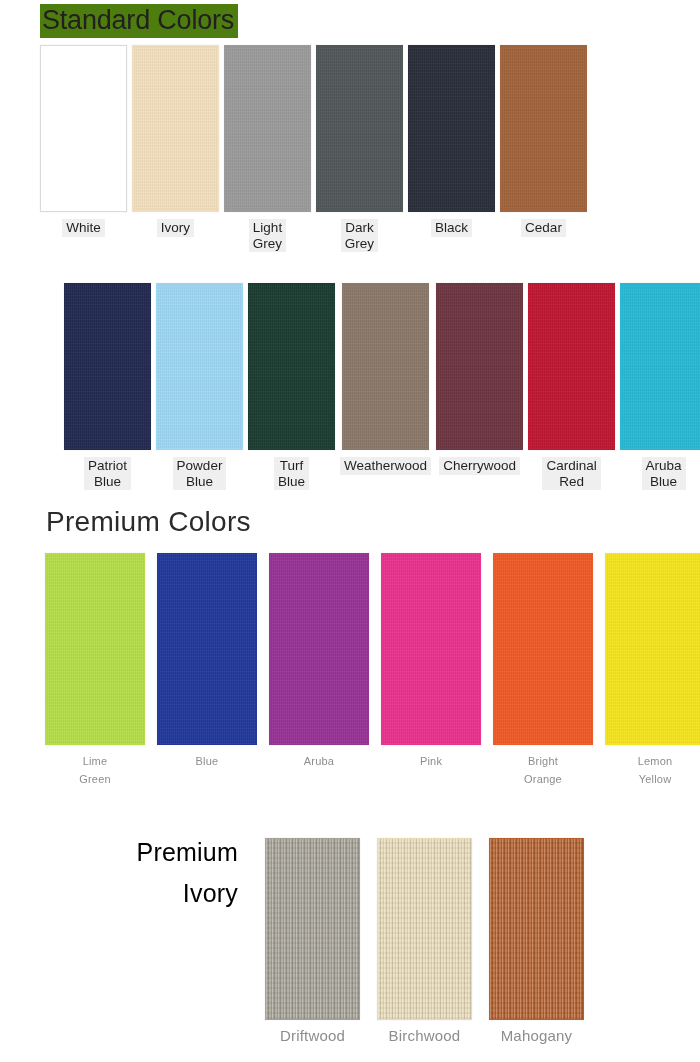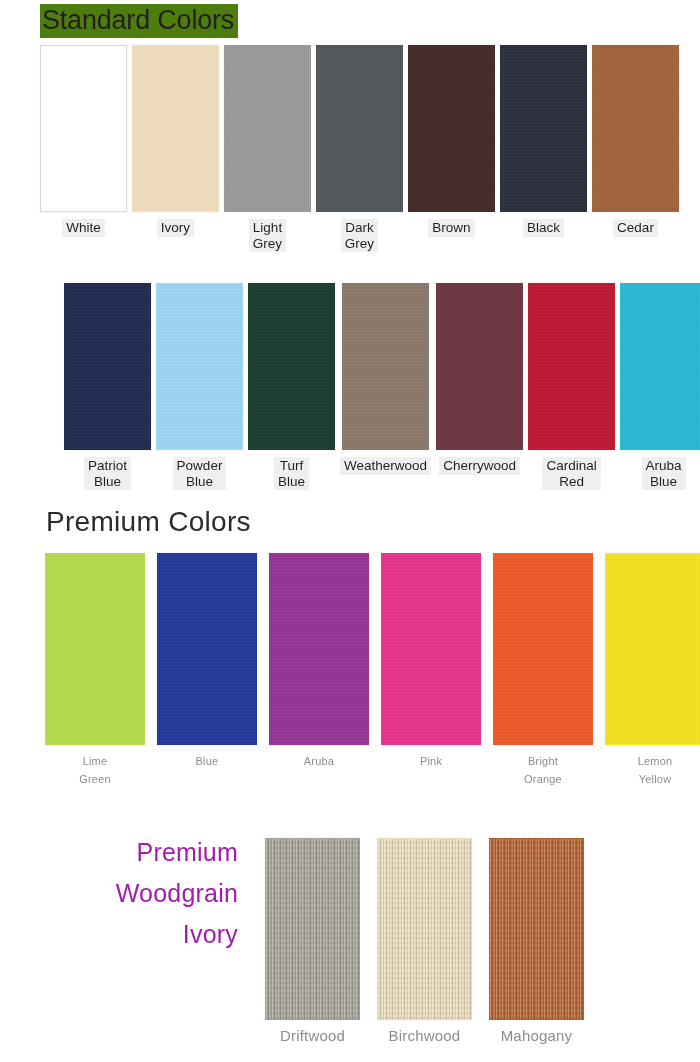--- a/index.html
+++ b/index.html
@@ -39,21 +39,21 @@
     color: #2b2b2b;
     line-height: 34px;
     letter-spacing: 0.3px;
   }
   .title-woodgrain {
     left: 40px;
     top: 832px;
     width: 198px;
     text-align: right;
     font-size: 25px;
-    color: #a21caf;
+    color: #000000;
     line-height: 41px;
     letter-spacing: 0.2px;
     white-space: normal;
   }
   .title-woodgrain span { display: block; }
 
   
   .row {
     position: absolute;
     display: flex;
@@ -148,24 +148,20 @@
       <div class="chip" style="width: 85px; height: 165px; background: rgb(155, 155, 155); border: 1px solid rgb(155, 155, 155);"></div>
       <div class="label standard">Light
 Grey</div>
     </div>
     <div class="swatch-cell">
       <div class="chip" style="width: 85px; height: 165px; background: rgb(82, 88, 90); border: 1px solid rgb(82, 88, 90);"></div>
       <div class="label standard">Dark
 Grey</div>
     </div>
     <div class="swatch-cell">
-      <div class="chip" style="width: 85px; height: 165px; background: rgb(69, 42, 43); border: 1px solid rgb(69, 42, 43);"></div>
-      <div class="label standard">Brown</div>
-    </div>
-    <div class="swatch-cell">
       <div class="chip" style="width: 85px; height: 165px; background: rgb(42, 47, 59); border: 1px solid rgb(42, 47, 59);"></div>
       <div class="label standard">Black</div>
     </div>
     <div class="swatch-cell">
       <div class="chip" style="width: 85px; height: 165px; background: rgb(162, 100, 61); border: 1px solid rgb(162, 100, 61);"></div>
       <div class="label standard">Cedar</div>
     </div>
   </div>
 
 <div class="row" id="row-standard-2" style="gap: 5px;">
@@ -231,21 +227,20 @@
     </div>
     <div class="swatch-cell">
       <div class="chip" style="width: 98px; height: 190px; background: rgb(245, 229, 30); border: 1px solid rgb(245, 229, 30);"></div>
       <div class="label premium">Lemon
 Yellow</div>
     </div>
   </div>
 
 <div class="section-title title-woodgrain">
   <span>Premium</span>
-  <span>Woodgrain</span>
   <span>Ivory</span>
 </div>
 
 <div class="row" id="row-woodgrain" style="gap: 17px;">
     <div class="swatch-cell">
       <div class="chip wood" style="width: 93px; height: 180px; background: rgb(165, 161, 150); border: 1px solid rgb(165, 161, 150);"></div>
       <div class="label wood">Driftwood</div>
     </div>
     <div class="swatch-cell">
       <div class="chip wood" style="width: 93px; height: 180px; background: rgb(232, 219, 184); border: 1px solid rgb(232, 219, 184);"></div>

